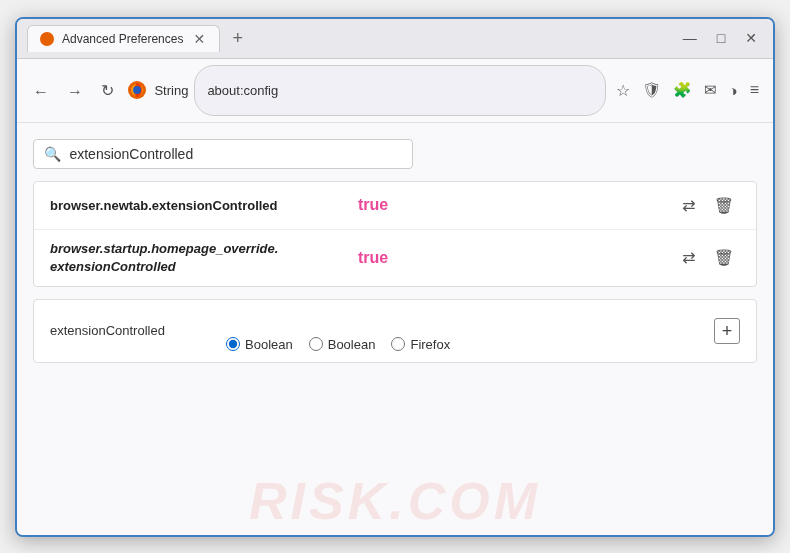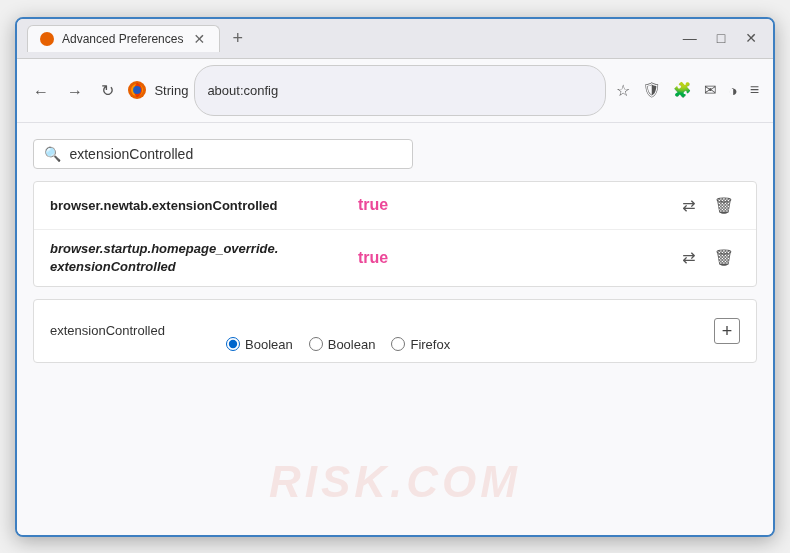--- a/index.html
+++ b/index.html
@@ -162,24 +162,24 @@
       background: #f9f9fb;
       flex: 1;
       padding: 16px;
       overflow-y: auto;
       position: relative;
     }
 
     
     .watermark {
       position: absolute;
-      bottom: 28px;
+      bottom: 4px;
       left: 50%;
       transform: translateX(-50%);
-      font-size: 44px;
+      font-size: 52px;
       font-weight: 900;
       color: rgba(220, 80, 60, 0.12);
       letter-spacing: 4px;
       pointer-events: none;
       white-space: nowrap;
       font-style: italic;
     }
 
     
     .search-bar {

